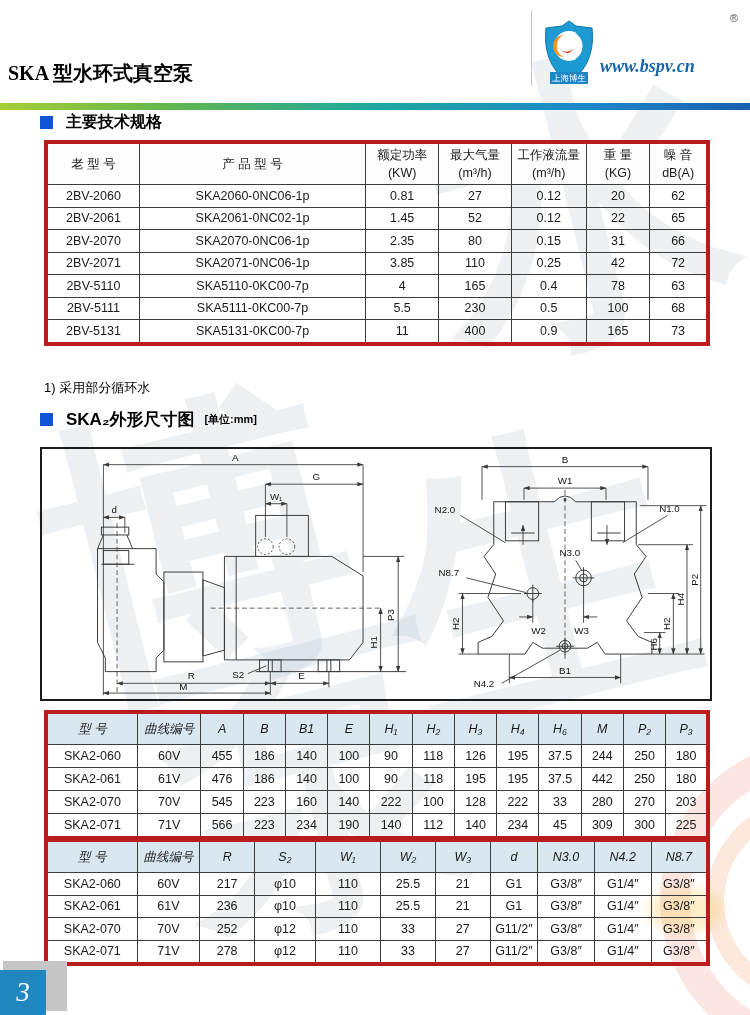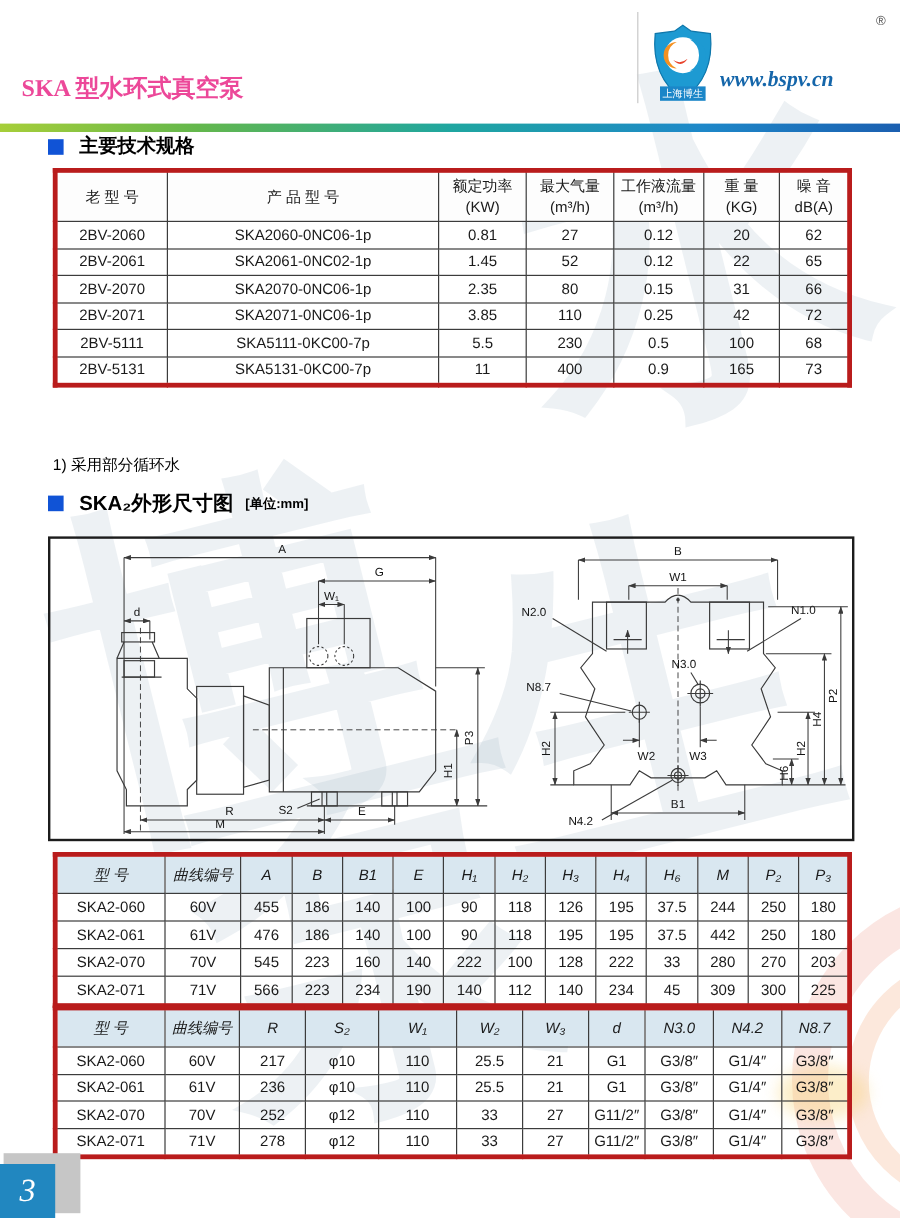--- a/index.html
+++ b/index.html
@@ -16,22 +16,22 @@
     transform:rotate(-14deg);
   }
   .wm-ring{position:absolute;border-radius:50%;}
   .wm-ring.r1{left:660px;top:740px;width:260px;height:260px;border:30px solid rgba(231,86,60,0.15);}
   .wm-ring.r2{left:706px;top:798px;width:170px;height:170px;border:18px solid rgba(238,130,62,0.18);}
   .wm-blob{position:absolute;left:648px;top:888px;width:75px;height:45px;border-radius:50%;
     background:rgba(245,205,100,0.35);filter:blur(6px);}
   .content{position:absolute;inset:0;z-index:1;}
   
   .page-title{
-    position:absolute;left:18px;top:60px;margin:0;
-    font-family:"Liberation Serif",serif;font-weight:bold;font-size:20px;color:#ec4899;
+    position:absolute;left:8px;top:60px;margin:0;
+    font-family:"Liberation Serif",serif;font-weight:bold;font-size:20px;color:#000000;
   }
   .logo-divider{position:absolute;left:531px;top:10px;width:1px;height:76px;background:#c9c9c9;}
   .logo{position:absolute;left:542px;top:12px;width:200px;height:80px;}
   .logo-shield{position:absolute;left:0;top:8px;}
   .logo-brand{
     position:absolute;left:58px;top:10px;font-weight:bold;font-size:27px;color:#3d3d3d;
     letter-spacing:2px;white-space:nowrap;
   }
   .logo-reg{position:absolute;left:188px;top:0px;font-size:11px;color:#555;}
   .logo-url{
@@ -190,20 +190,29 @@
           <tr>
             <td>2BV-2071</td>
             <td>SKA2071-0NC06-1p</td>
             <td>3.85</td>
             <td>110</td>
             <td>0.25</td>
             <td>42</td>
             <td>72</td>
           </tr>
           <tr>
+            <td>2BV-5110</td>
+            <td>SKA5110-0KC00-7p</td>
+            <td>4</td>
+            <td>165</td>
+            <td>0.4</td>
+            <td>78</td>
+            <td>63</td>
+          </tr>
+          <tr>
             <td>2BV-5111</td>
             <td>SKA5111-0KC00-7p</td>
             <td>5.5</td>
             <td>230</td>
             <td>0.5</td>
             <td>100</td>
             <td>68</td>
           </tr>
           <tr>
             <td>2BV-5131</td>

